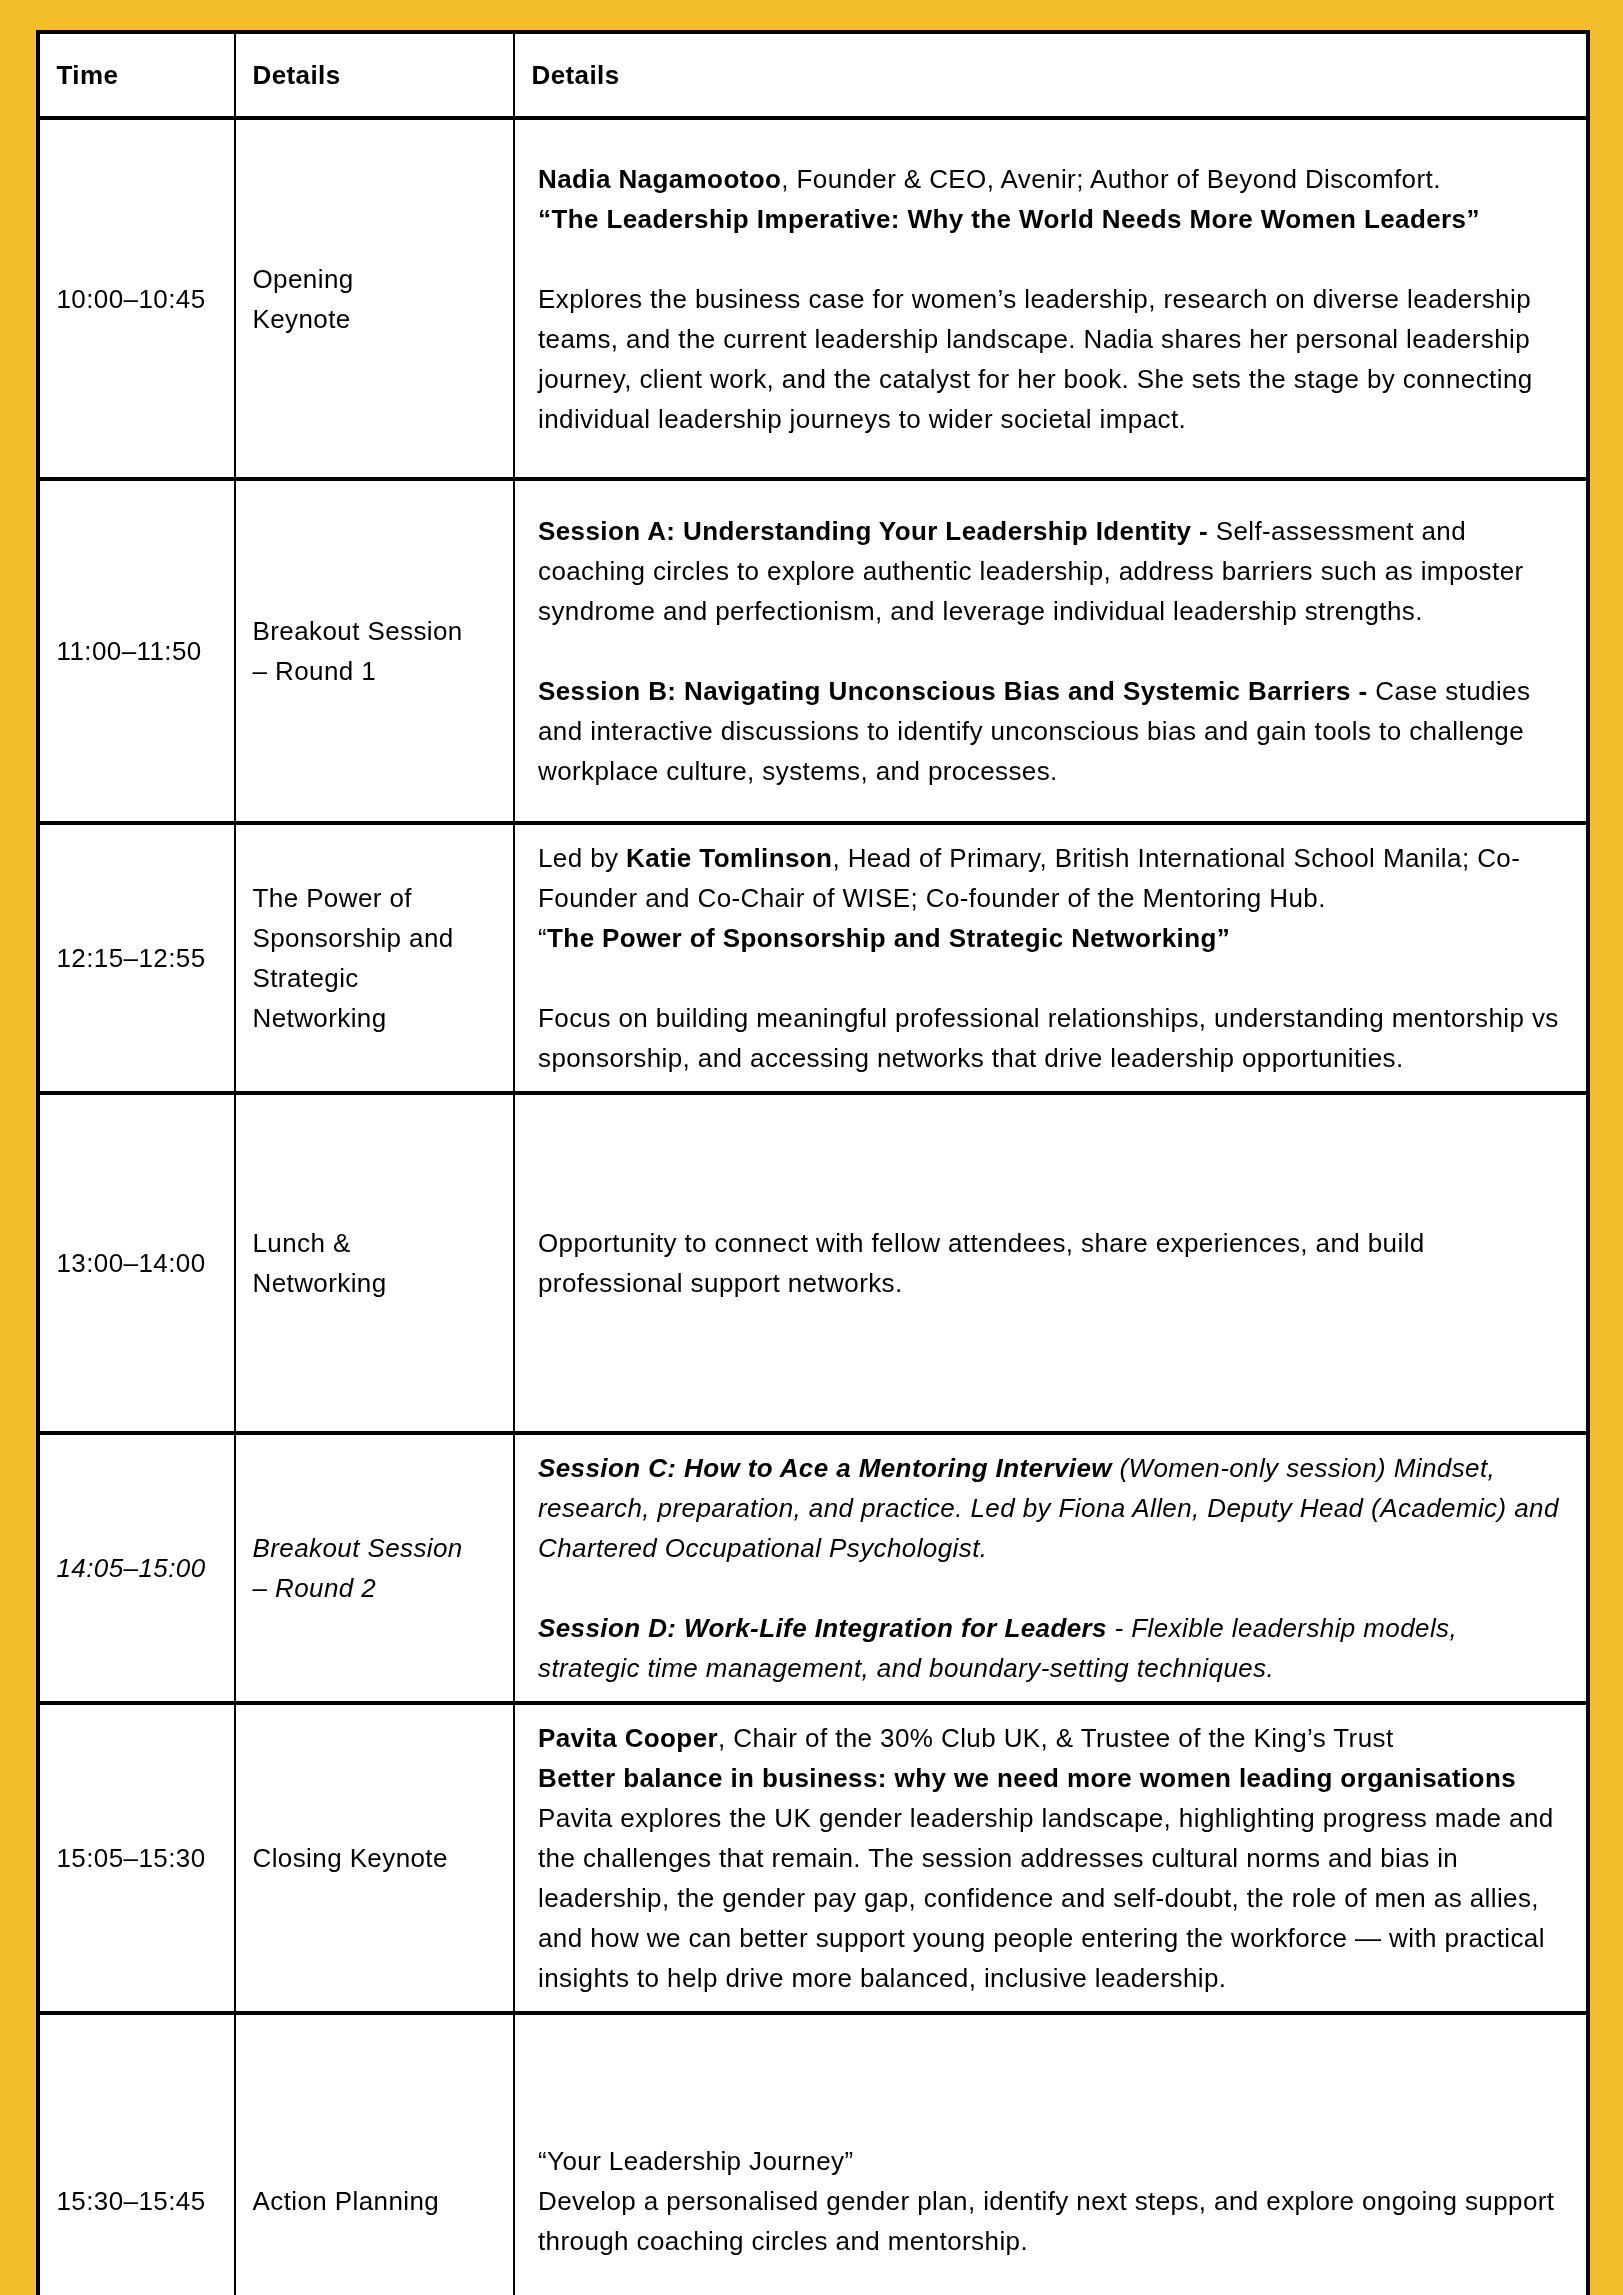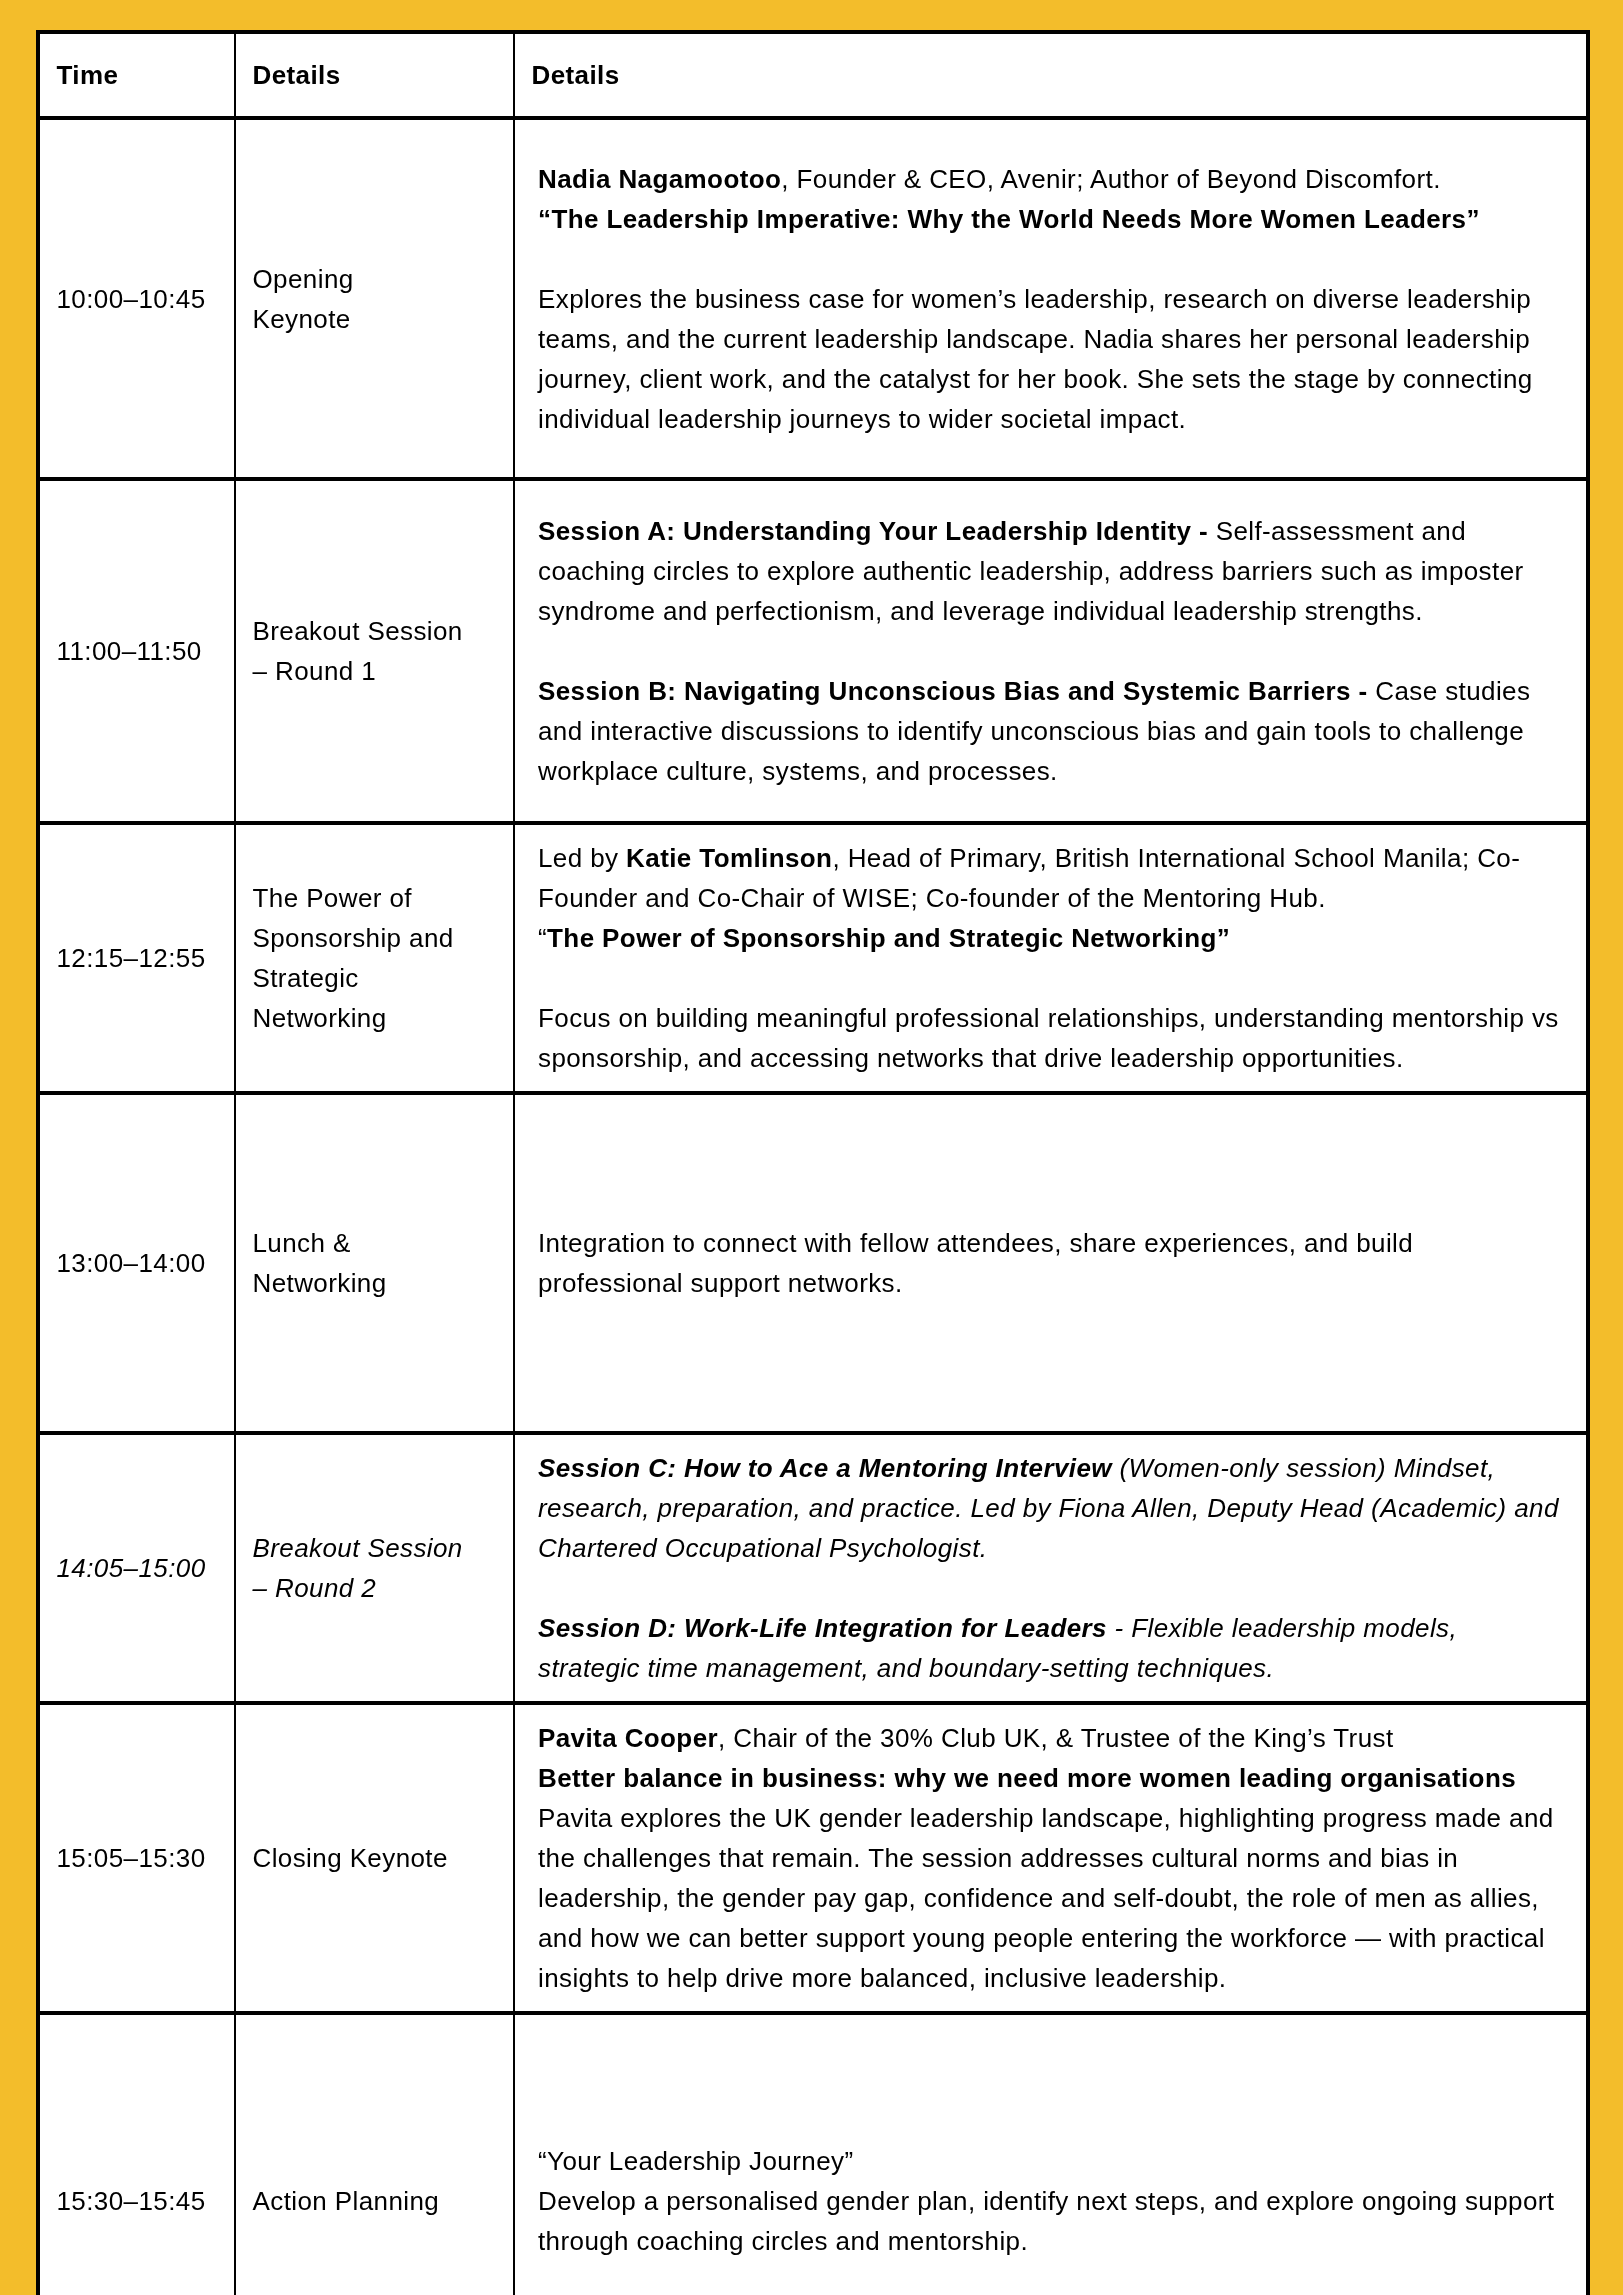--- a/index.html
+++ b/index.html
@@ -104,21 +104,21 @@
             <p class="para"><span>“</span><strong>The Power of Sponsorship and Strategic Networking”</strong></p>
             <div class="spacer"></div>
             <p class="para"><span>Focus on building meaningful professional relationships, understanding mentorship vs sponsorship, and accessing networks that drive leadership opportunities.</span></p>
           </td>
         </tr>
         <tr>
           <td class="time-cell">13:00–14:00</td>
           <td class="session-cell">Lunch &amp;
 Networking</td>
           <td class="details-cell">
-            <p class="para"><span>Integration to connect with fellow attendees, share experiences, and build professional support networks.</span></p>
+            <p class="para"><span>Opportunity to connect with fellow attendees, share experiences, and build professional support networks.</span></p>
           </td>
         </tr>
         <tr>
           <td class="time-cell">14:05–15:00</td>
           <td class="session-cell">Breakout Session
 – Round 2</td>
           <td class="details-cell">
             <p class="para"><strong>Session C: How to Ace a Mentoring Interview</strong><span> (Women-only session) Mindset, research, preparation, and practice. Led by Fiona Allen, Deputy Head (Academic) and Chartered Occupational Psychologist.</span></p>
             <div class="spacer"></div>
             <p class="para"><strong>Session D: Work-Life Integration for Leaders</strong><span> - Flexible leadership models, strategic time management, and boundary-setting techniques.</span></p>

